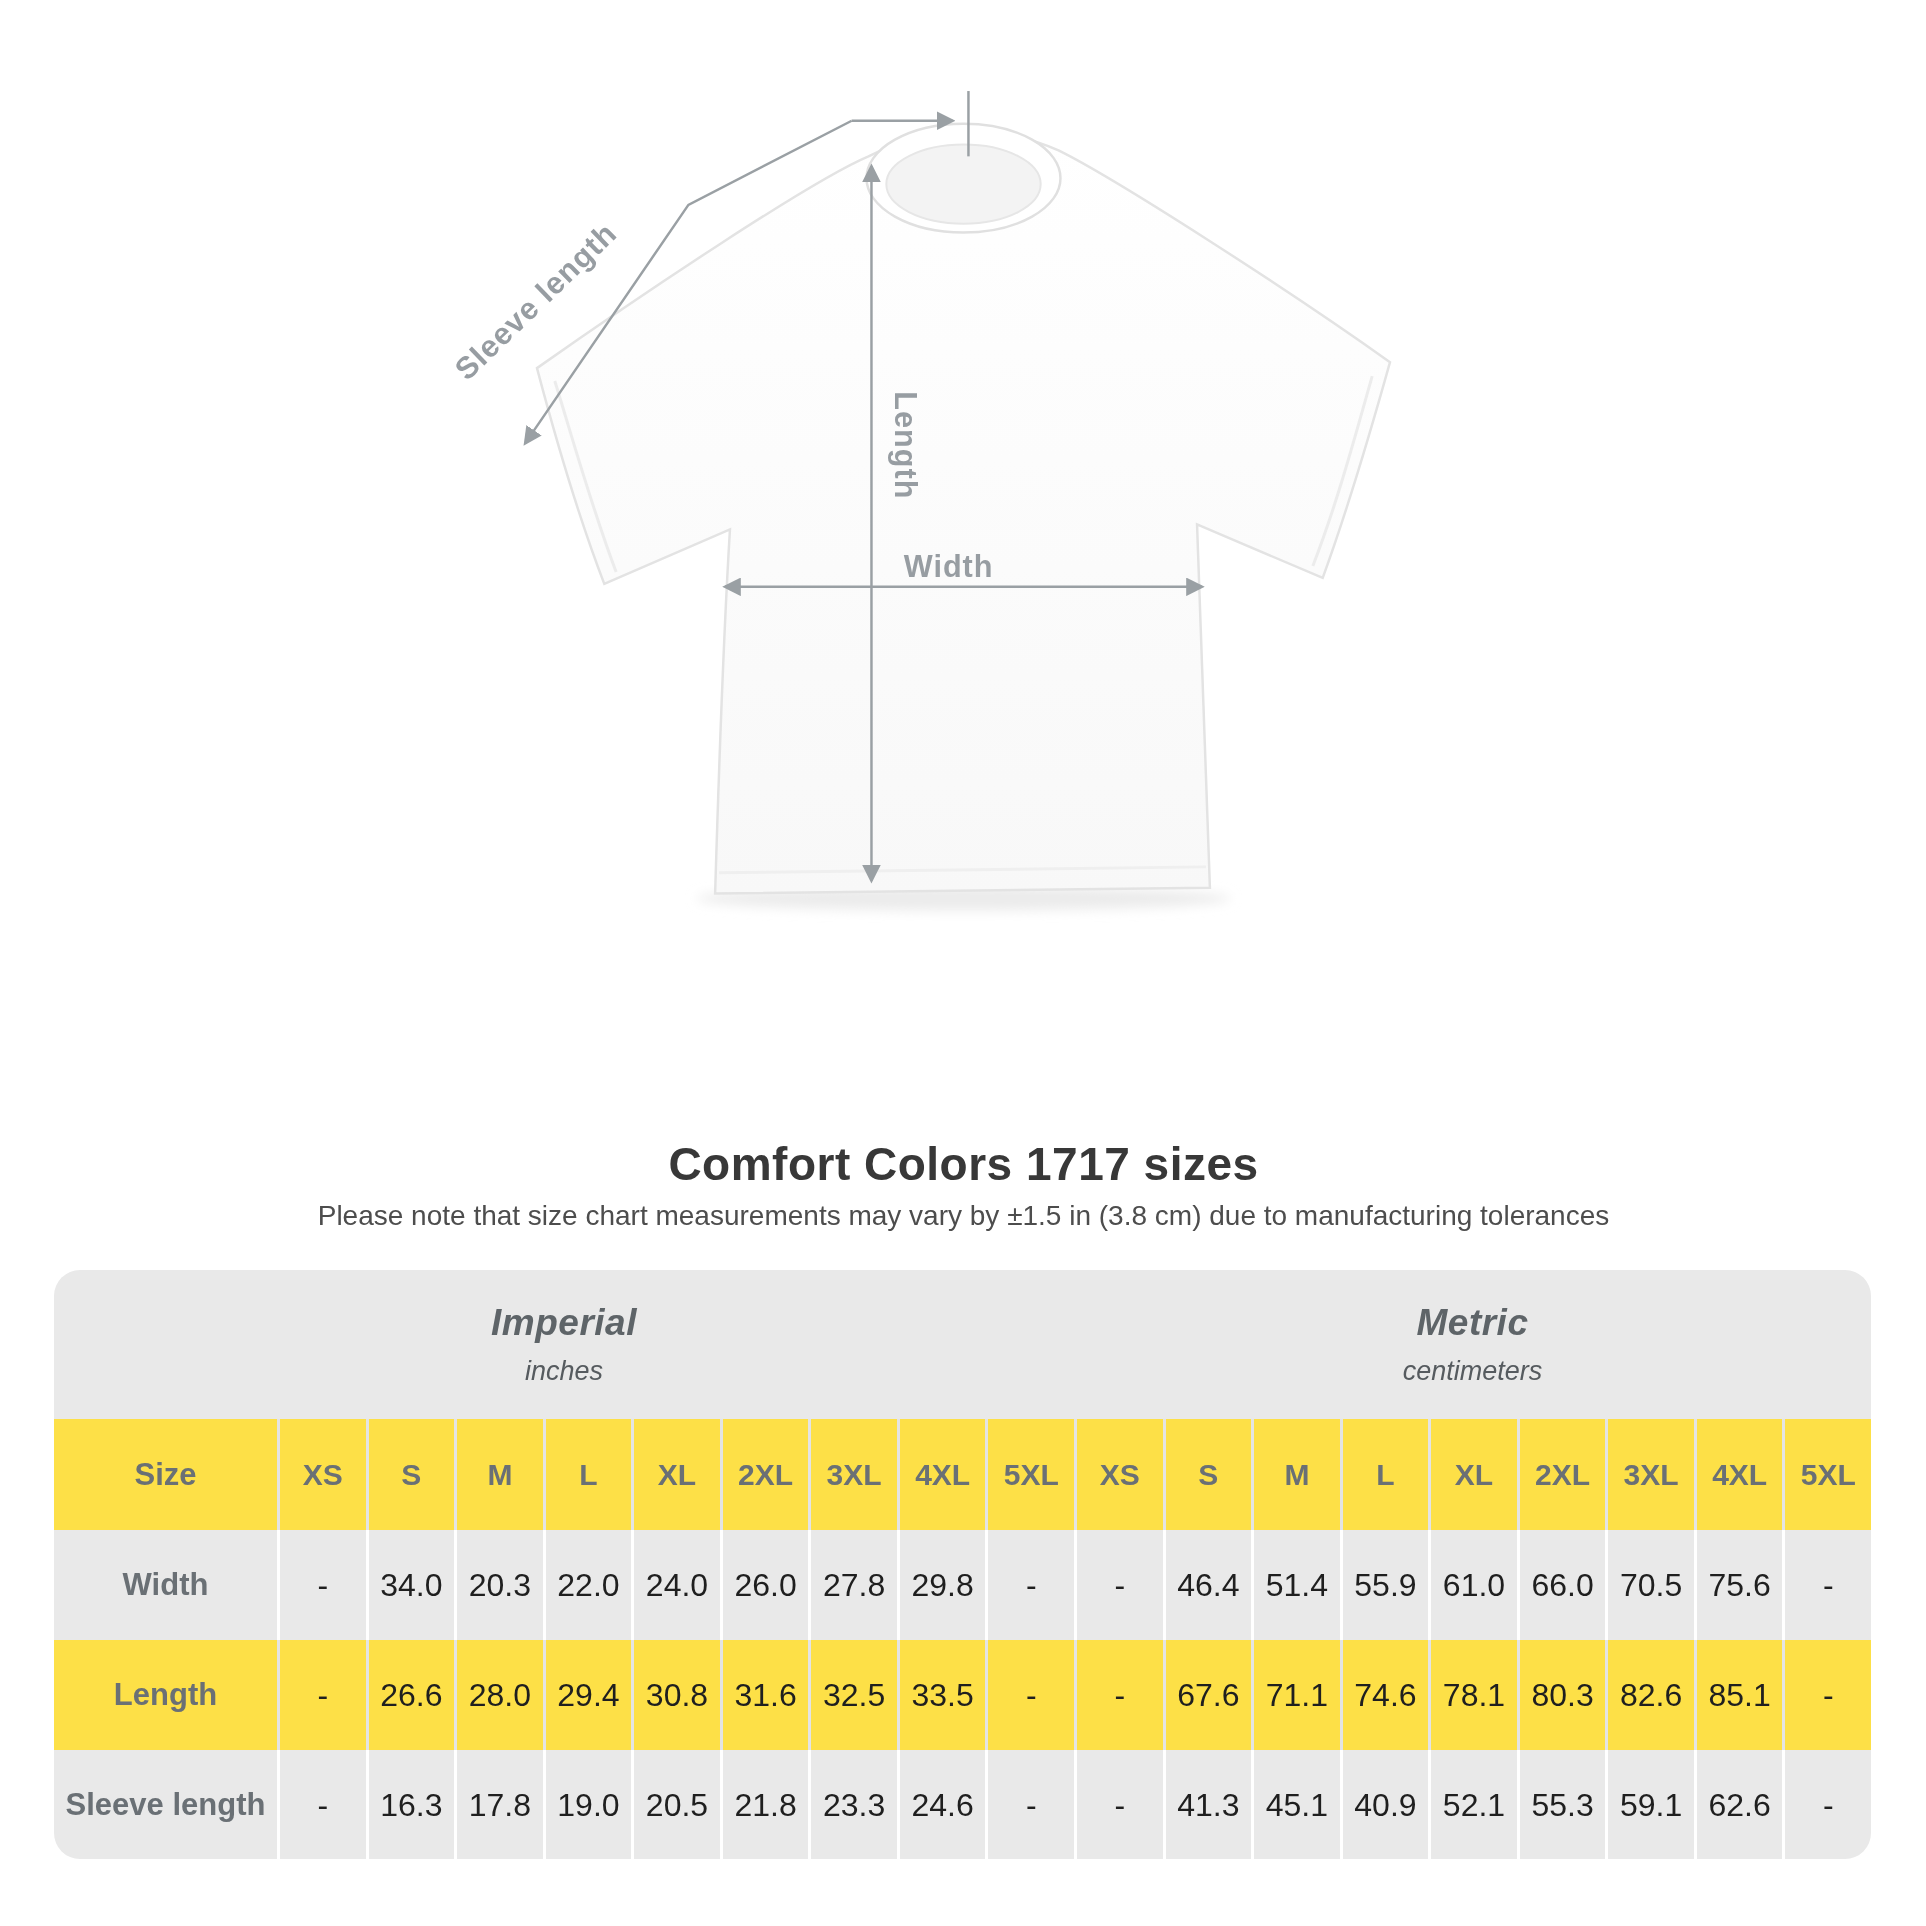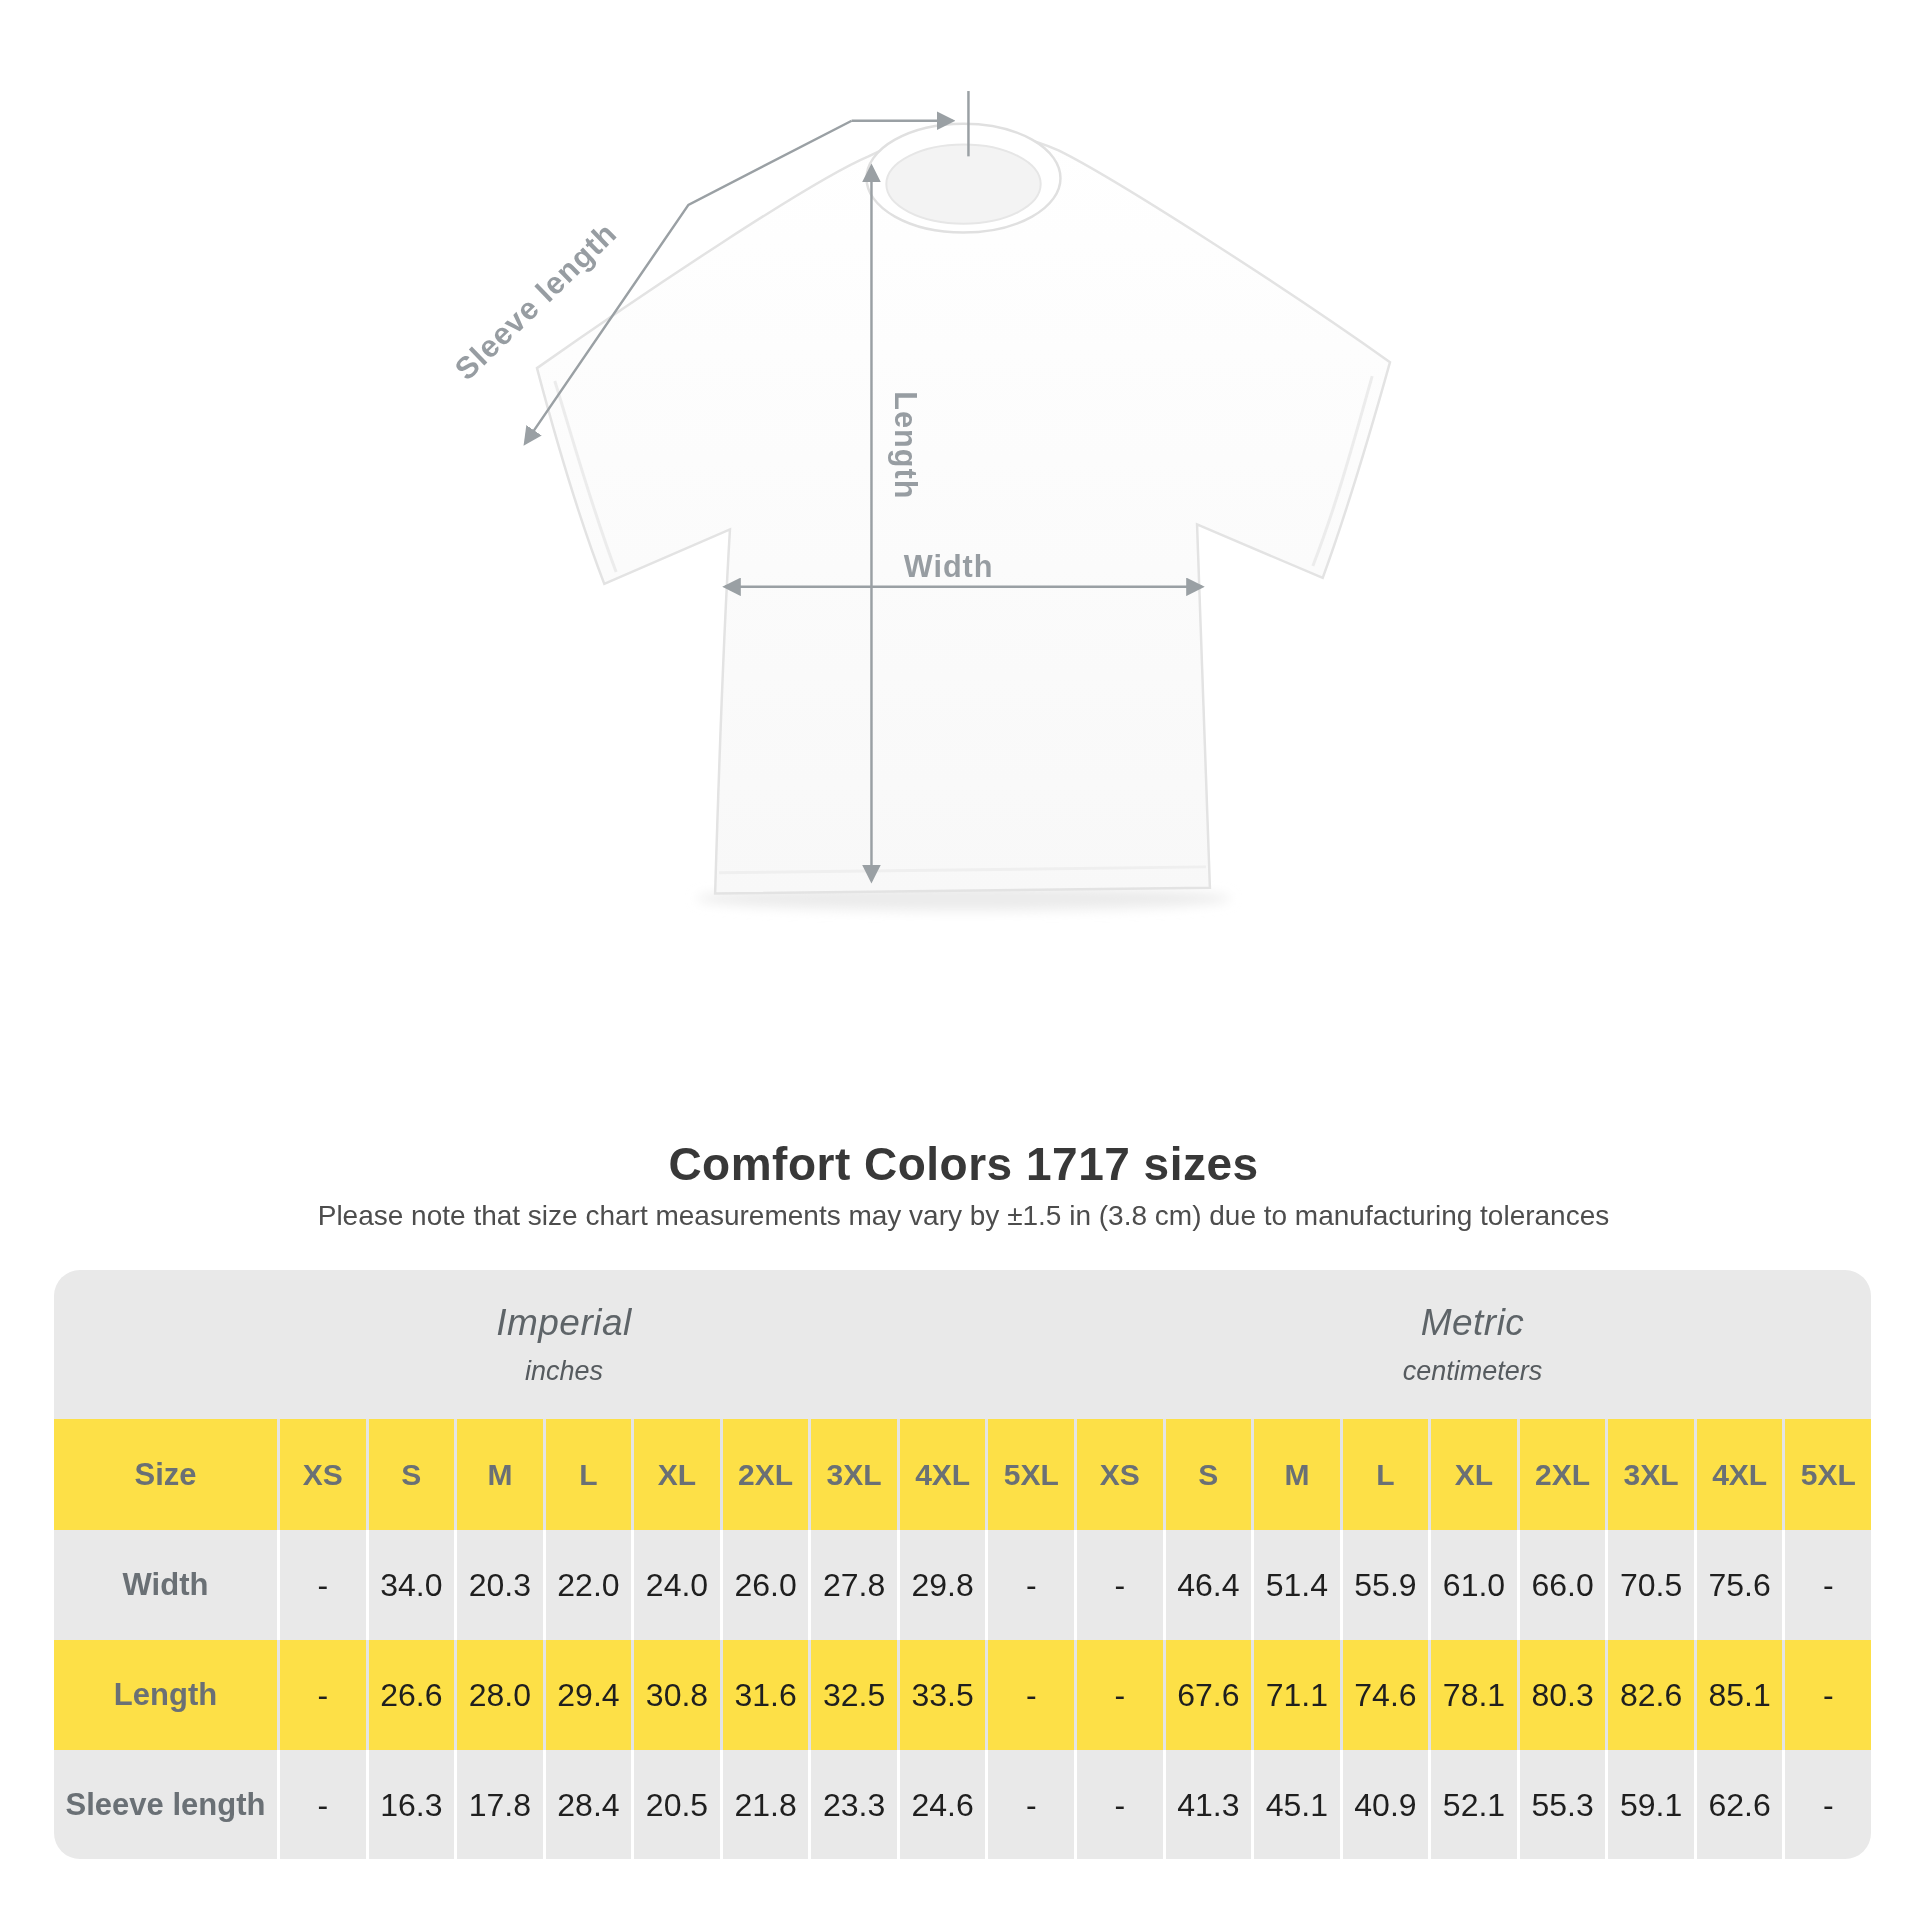--- a/index.html
+++ b/index.html
@@ -21,21 +21,21 @@
   }
   
   .size-table{
     position:absolute;left:54px;top:1270px;width:1817px;height:589px;
     border-radius:26px;overflow:hidden;background:#ffffff;
   }
   .band{display:flex;height:149px;background:#e9e9e9;}
   .band .half{display:flex;flex-direction:column;align-items:center;justify-content:center;row-gap:12px;}
   .half.imperial{flex:0 0 1020px;}
   .half.metric{flex:1;}
-  .unit-title{font-size:37px;font-weight:normal;font-style:italic;color:#5e6468;letter-spacing:0.5px;}
+  .unit-title{font-size:37px;font-weight:bold;font-style:italic;color:#5e6468;letter-spacing:0.5px;}
   .unit-sub{font-size:27px;font-style:italic;color:#565b5f;}
   .trow{display:grid;grid-template-columns:223px repeat(18,1fr);}
   .trow.hdr{height:111px;background:#ffffff;}
   .trow.data{height:110px;}
   .trow.light{background:#fde047;}
   .trow.shade{background:#e9e9e9;}
   .trow > div{display:flex;align-items:center;justify-content:center;}
   .trow > div + div{border-left:3px solid transparent;}
   .trow.light > div + div{border-left-color:#e4e4e4;}
   .trow.shade > div + div{border-left-color:#ffffff;}
@@ -172,21 +172,21 @@
           <div class="val">80.3</div>
           <div class="val">82.6</div>
           <div class="val">85.1</div>
           <div class="val">-</div>
         </div>
         <div class="trow data shade">
           <div class="rowlab">Sleeve length</div>
           <div class="val">-</div>
           <div class="val">16.3</div>
           <div class="val">17.8</div>
-          <div class="val">28.4</div>
+          <div class="val">19.0</div>
           <div class="val">20.5</div>
           <div class="val">21.8</div>
           <div class="val">23.3</div>
           <div class="val">24.6</div>
           <div class="val">-</div>
           <div class="val">-</div>
           <div class="val">41.3</div>
           <div class="val">45.1</div>
           <div class="val">40.9</div>
           <div class="val">52.1</div>

